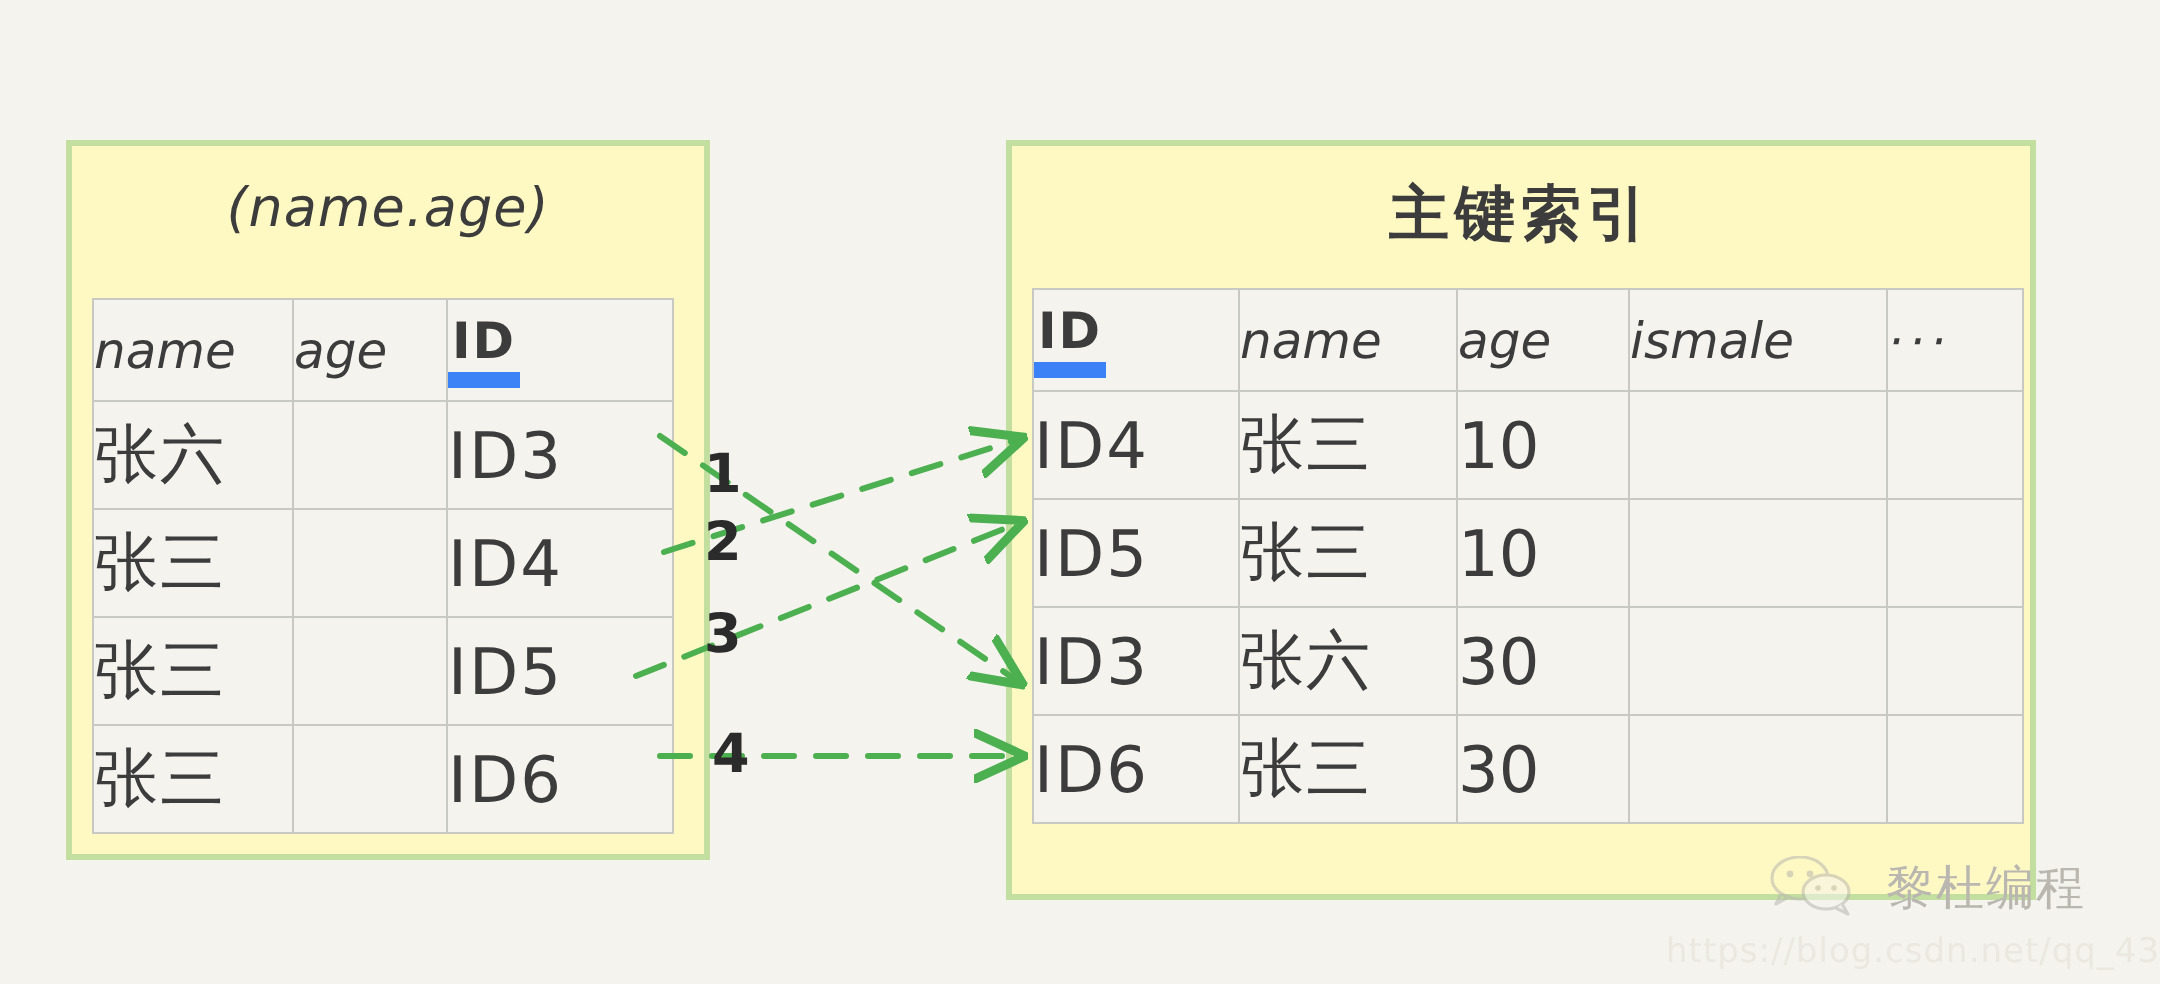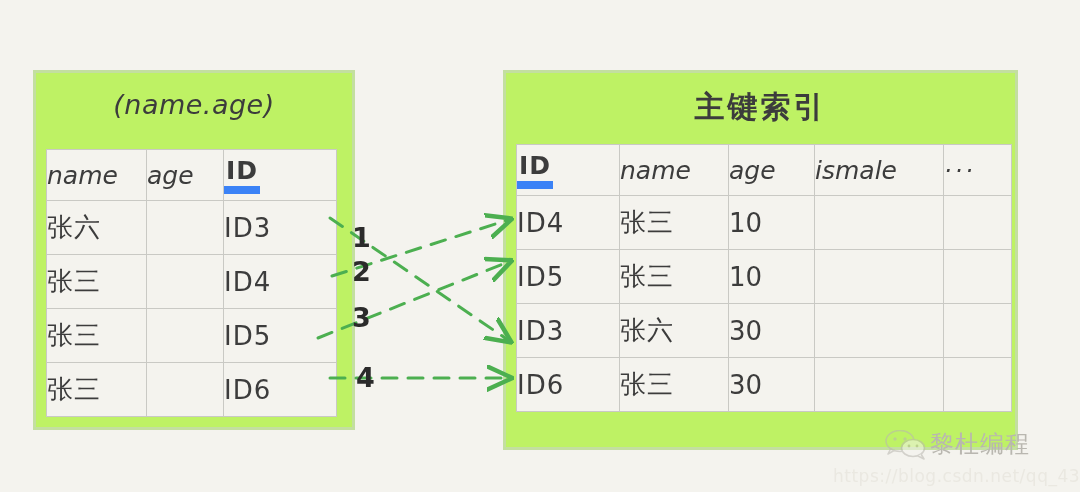--- a/index.html
+++ b/index.html
@@ -18,21 +18,21 @@
     position: absolute;
     left: 0; top: 0;
     width: 1080px;
     height: 492px;
   }
 
   
   .panel {
     position: absolute;
     border: 3px solid #c3dfa0;
-    background: #bef264;
+    background: #fef9c3;
     box-sizing: border-box;
   }
   #panel-left  { left: 33px;  top: 70px; width: 322px; height: 360px; }
   #panel-right { left: 503px; top: 70px; width: 515px; height: 380px; }
 
   .panel-title {
     position: absolute;
     left: 0; right: 0;
     text-align: center;
     color: #3c3c3c;
@@ -67,21 +67,21 @@
     font-weight: normal;
   }
   table.grid th {
     height: 50px;
     font-size: 25px;
     font-style: italic;
     font-family: "DejaVu Sans", sans-serif;
   }
   table.grid td {
     height: 53px;
-    font-size: 26px;
+    font-size: 32px;
   }
   .underline-head {
     display: inline-block;
     border-bottom: 8px solid #3b82f6;
     padding: 0 2px 1px 2px;
     font-style: normal;
     font-weight: bold;
     letter-spacing: 1px;
   }
   .idval {
@@ -122,22 +122,22 @@
   #seq-2 { left: 352px; top: 256px; }
   #seq-3 { left: 352px; top: 302px; }
   #seq-4 { left: 356px; top: 362px; }
 
   
   #watermark {
     position: absolute;
     left: 885px;
     top: 428px;
     display: flex;
-    align-items: flex-end;
-    gap: 3px;
+    align-items: flex-start;
+    gap: 16px;
   }
   #wechat-icon { width: 42px; height: 30px; opacity: 0.55; }
   #wm-text {
     font-size: 24px;
     color: #b9b7b0;
     letter-spacing: 1px;
   }
   #csdn-url {
     position: absolute;
     left: 833px;

